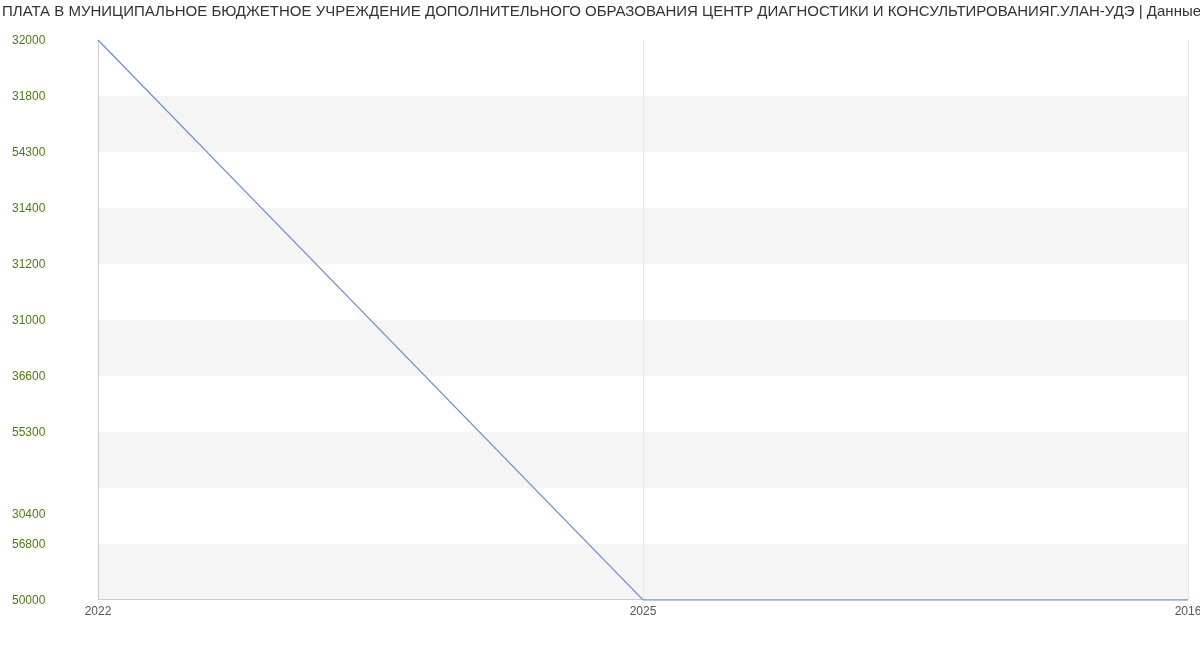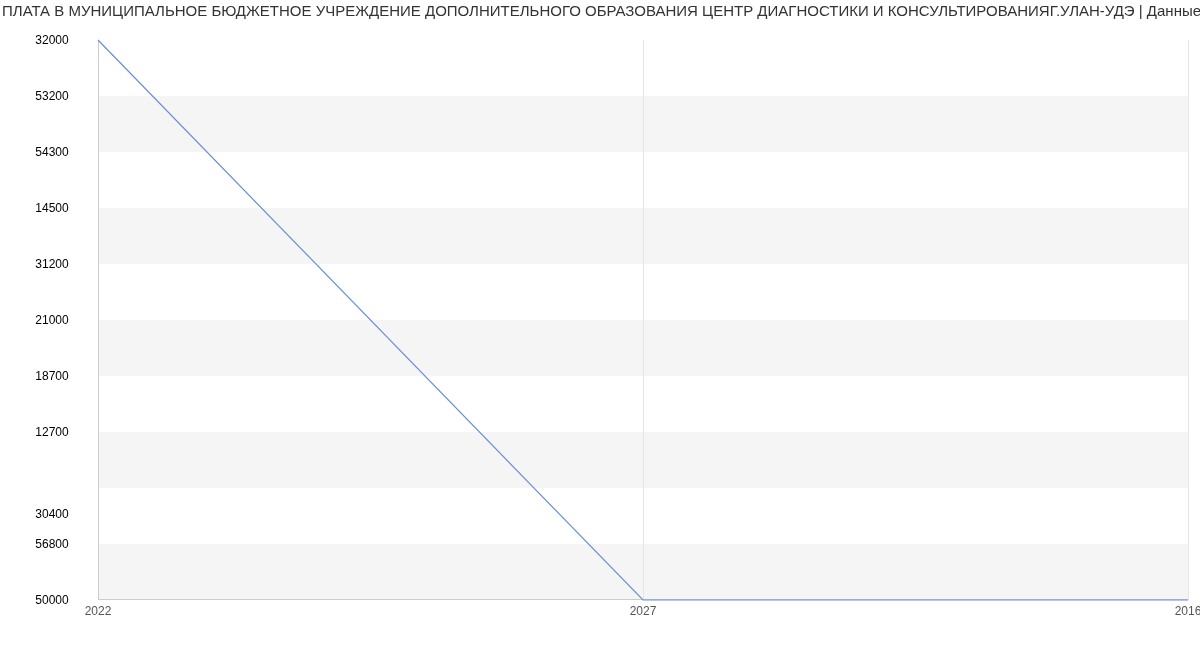--- a/index.html
+++ b/index.html
@@ -64,22 +64,22 @@
     top: 0;
     bottom: 0;
     width: 0;
     border-left: 1px solid #e6e6e6;
   }
   .ytick {
     position: absolute;
     right: 1108px;
     transform: translateY(-50%);
     font-size: 12px;
-    color: #000000;
-    text-align: center;
+    color: #4d7c0f;
+    text-align: left;
     width: 80px;
   }
   .xtick {
     position: absolute;
     top: 604px;
     transform: translateX(-50%);
     font-size: 12px;
     color: #555;
     text-align: right;
   }
@@ -100,31 +100,31 @@
 </head>
 <body>
 
 <div class="chart-wrap">
 
   <div class="title">ПЛАТА В МУНИЦИПАЛЬНОЕ БЮДЖЕТНОЕ УЧРЕЖДЕНИЕ ДОПОЛНИТЕЛЬНОГО ОБРАЗОВАНИЯ ЦЕНТР ДИАГНОСТИКИ И КОНСУЛЬТИРОВАНИЯГ.УЛАН-УДЭ | Данные mnogo.w</div>
 
   <div class="ytick" style="top:600px">50000</div>
   <div class="ytick" style="top:544px">56800</div>
   <div class="ytick" style="top:514px">30400</div>
-  <div class="ytick" style="top:432px">12700</div>
-  <div class="ytick" style="top:376px">18700</div>
-  <div class="ytick" style="top:320px">21000</div>
+  <div class="ytick" style="top:432px">55300</div>
+  <div class="ytick" style="top:376px">36600</div>
+  <div class="ytick" style="top:320px">31000</div>
   <div class="ytick" style="top:264px">31200</div>
-  <div class="ytick" style="top:208px">14500</div>
+  <div class="ytick" style="top:208px">31400</div>
   <div class="ytick" style="top:152px">54300</div>
-  <div class="ytick" style="top:96px">53200</div>
+  <div class="ytick" style="top:96px">31800</div>
   <div class="ytick" style="top:40px">32000</div>
 
   <div class="xtick" style="left:98px">2022</div>
-  <div class="xtick" style="left:643px">2027</div>
+  <div class="xtick" style="left:643px">2025</div>
   <div class="xtick" style="left:1188px">2016</div>
 
   <div class="plot">
 
     <div class="band" style="bottom:0px;height:56px"></div>
     <div class="band" style="bottom:112px;height:56px"></div>
     <div class="band" style="bottom:224px;height:56px"></div>
     <div class="band" style="bottom:336px;height:56px"></div>
     <div class="band" style="bottom:448px;height:56px"></div>
 

